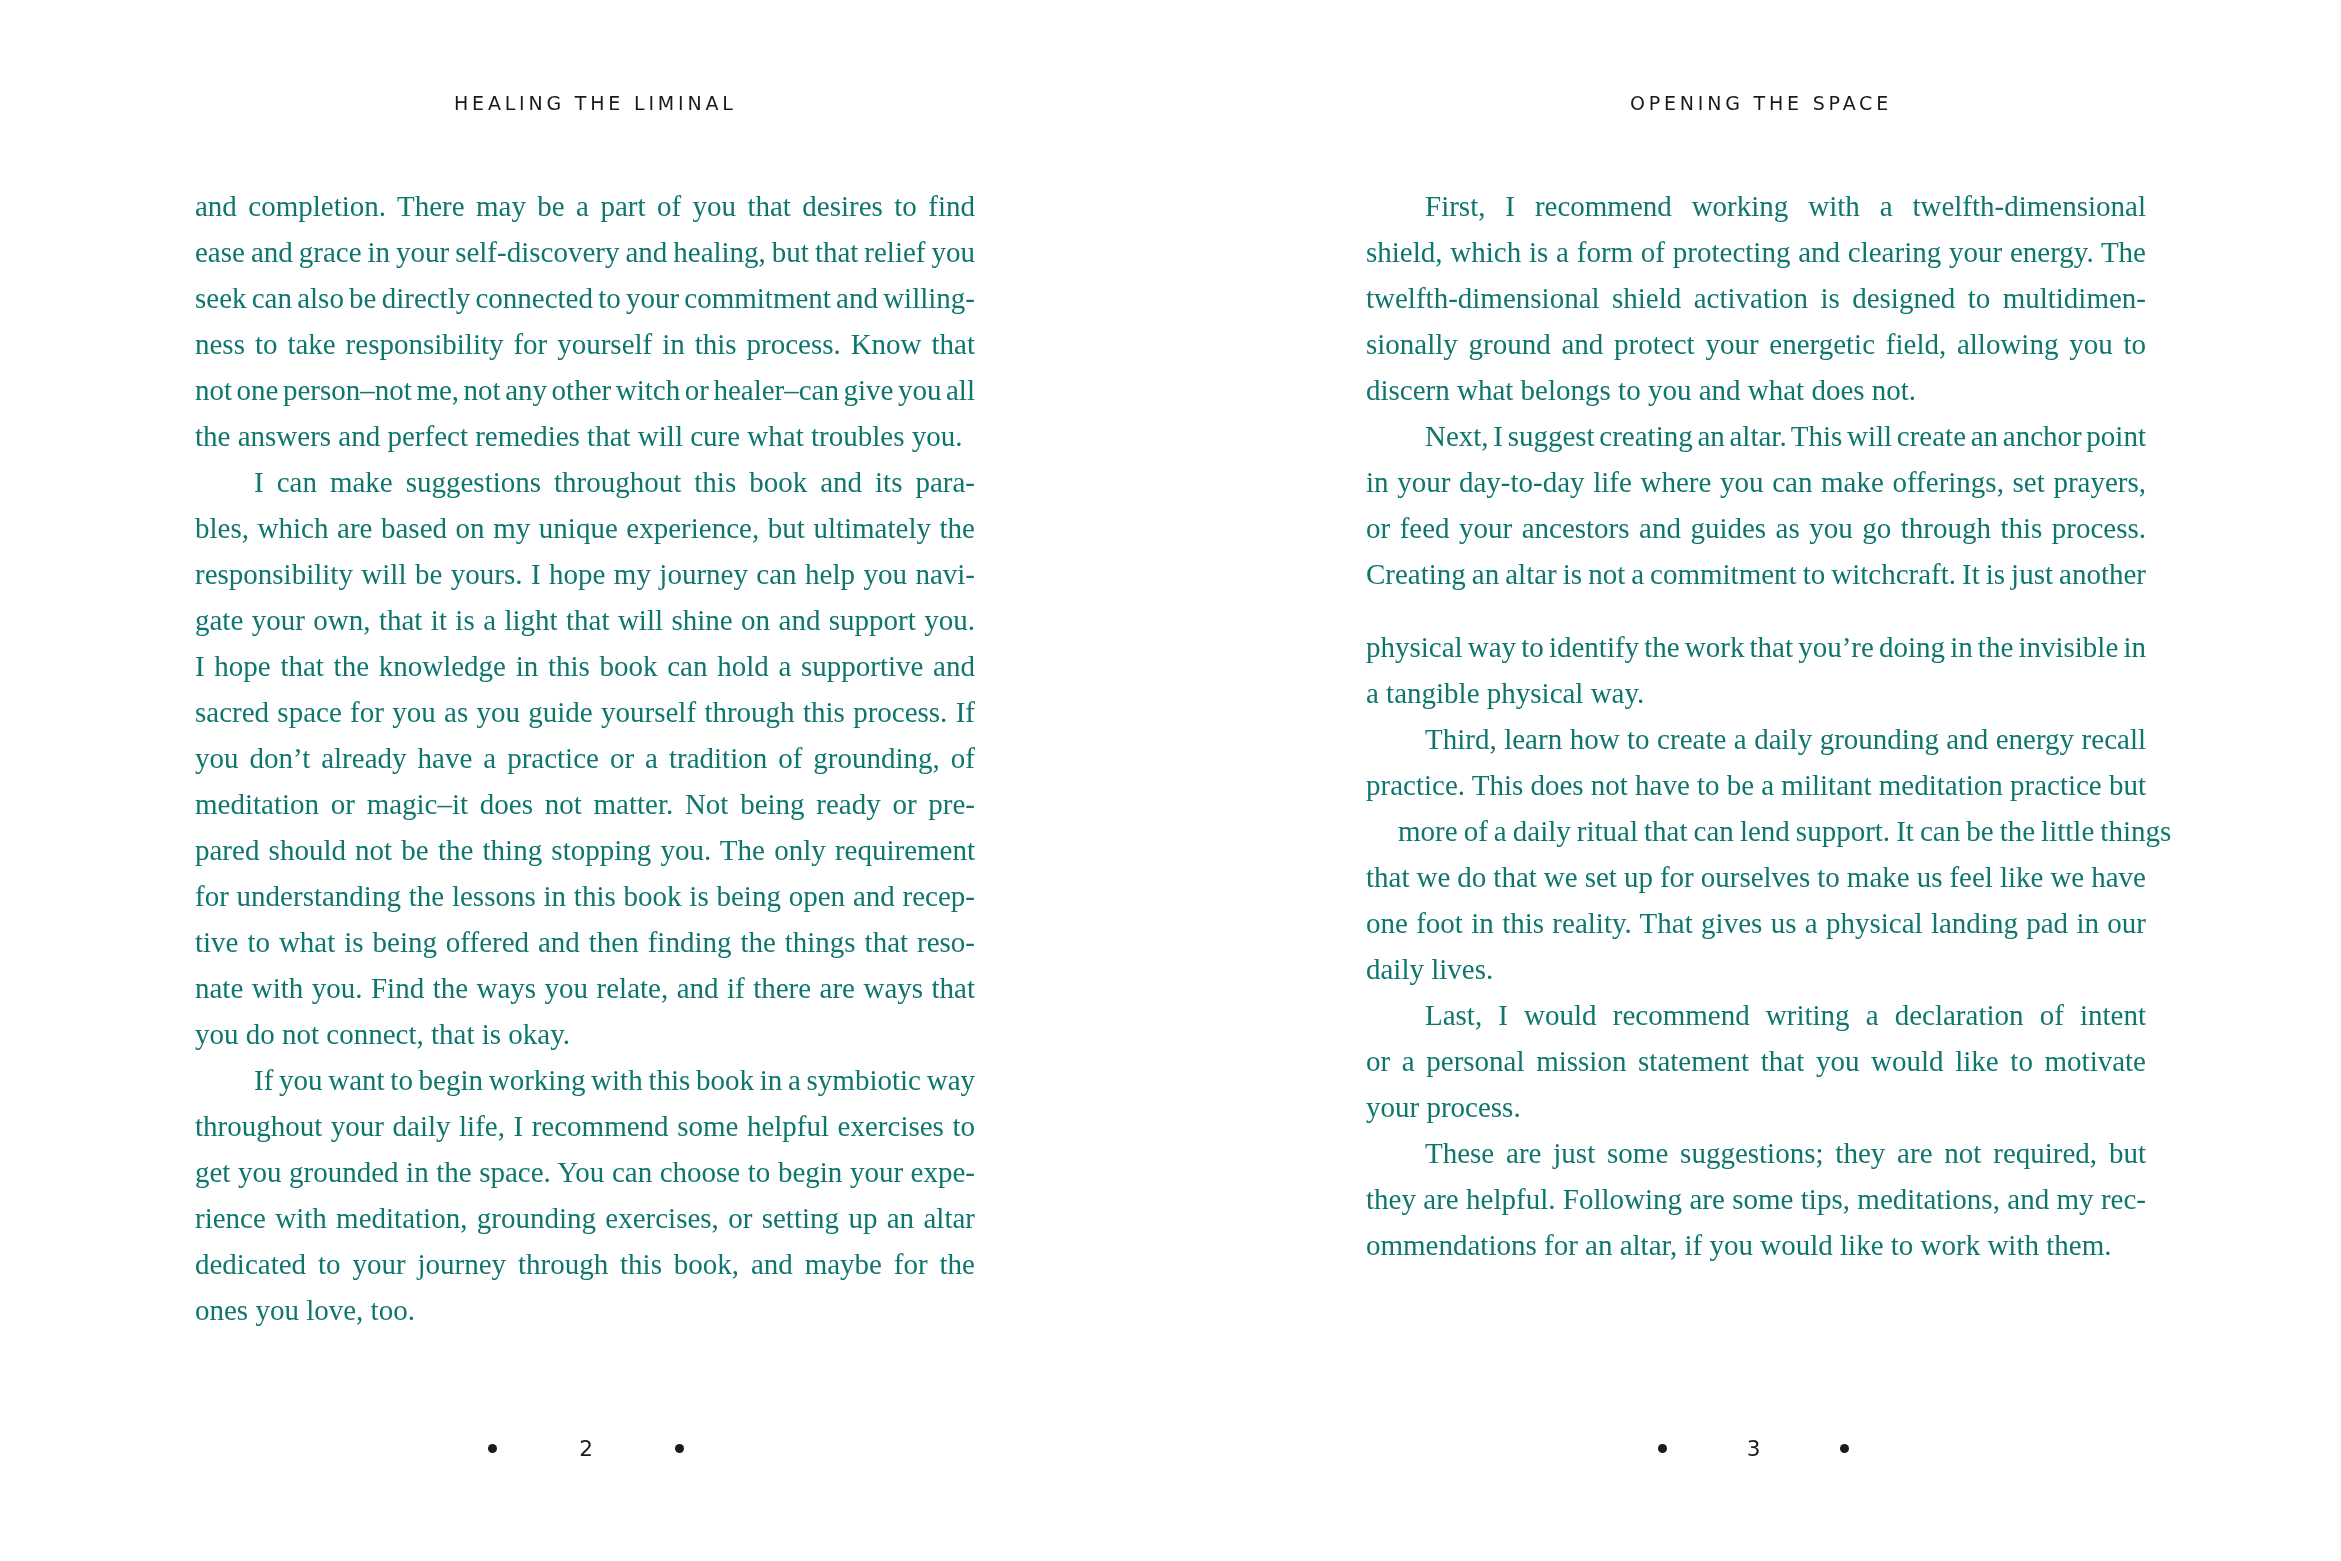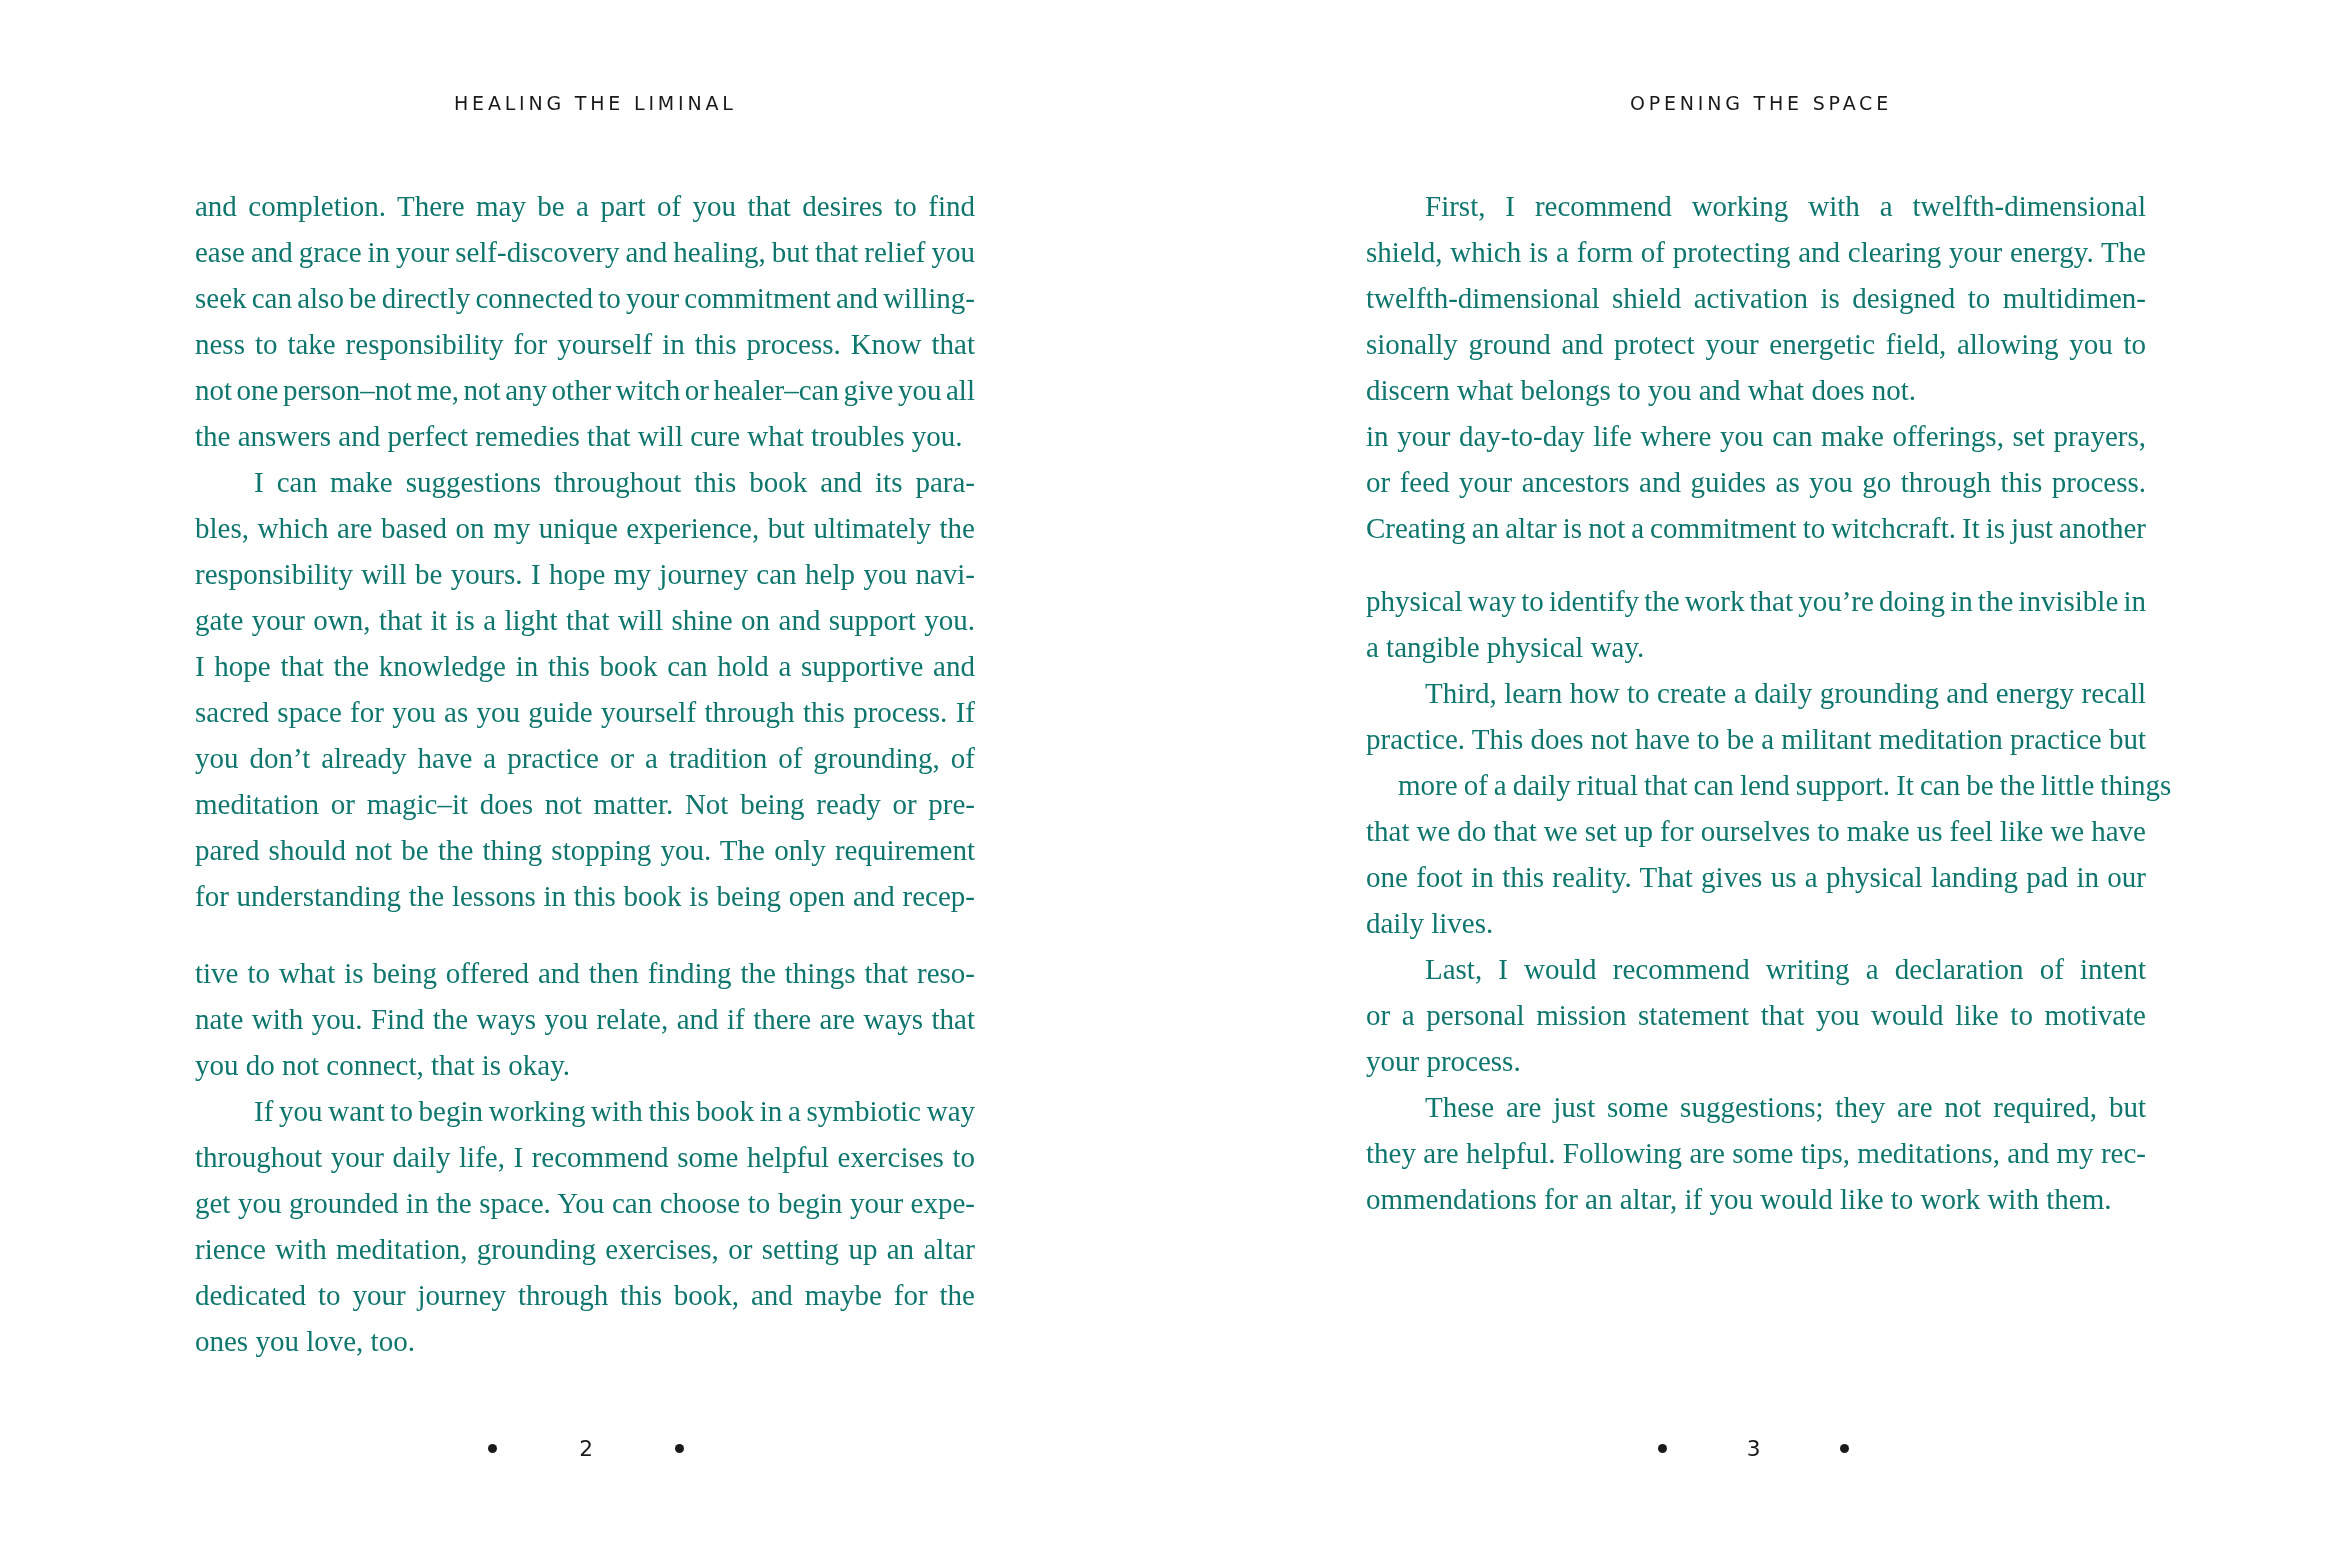--- a/index.html
+++ b/index.html
@@ -100,21 +100,21 @@
       <span class="line indent" style="white-space: nowrap; word-spacing: 0px;">I can make suggestions throughout this book and its para-</span>
       <span class="line" style="white-space: nowrap; word-spacing: 0px;">bles, which are based on my unique experience, but ultimately the</span>
       <span class="line" style="white-space: nowrap; word-spacing: 0px;">responsibility will be yours. I hope my journey can help you navi-</span>
       <span class="line" style="white-space: nowrap; word-spacing: 0px;">gate your own, that it is a light that will shine on and support you.</span>
       <span class="line" style="white-space: nowrap; word-spacing: 0px;">I hope that the knowledge in this book can hold a supportive and</span>
       <span class="line" style="white-space: nowrap; word-spacing: 0px;">sacred space for you as you guide yourself through this process. If</span>
       <span class="line" style="white-space: nowrap; word-spacing: 0px;">you don’t already have a practice or a tradition of grounding, of</span>
       <span class="line" style="white-space: nowrap; word-spacing: 0px;">meditation or magic–it does not matter. Not being ready or pre-</span>
       <span class="line" style="white-space: nowrap; word-spacing: 0px;">pared should not be the thing stopping you. The only requirement</span>
       <span class="line" style="white-space: nowrap; word-spacing: -0.1px;">for understanding the lessons in this book is being open and recep-</span>
-      <span class="line" style="white-space: nowrap; word-spacing: 0px; margin-top: 31px;">tive to what is being offered and then finding the things that reso-</span>
+      <span class="line" style="white-space: nowrap; word-spacing: 0px;">tive to what is being offered and then finding the things that reso-</span>
       <span class="line" style="white-space: nowrap; word-spacing: 0px;">nate with you. Find the ways you relate, and if there are ways that</span>
       <span class="line last">you do not connect, that is okay.</span>
       <span class="line indent" style="white-space: nowrap; word-spacing: -2.2px;">If you want to begin working with this book in a symbiotic way</span>
       <span class="line" style="white-space: nowrap; word-spacing: 0px;">throughout your daily life, I recommend some helpful exercises to</span>
       <span class="line" style="white-space: nowrap; word-spacing: -0.3px;">get you grounded in the space. You can choose to begin your expe-</span>
       <span class="line" style="white-space: nowrap; word-spacing: 0px;">rience with meditation, grounding exercises, or setting up an altar</span>
       <span class="line" style="white-space: nowrap; word-spacing: 0px;">dedicated to your journey through this book, and maybe for the</span>
       <span class="line last">ones you love, too.</span>
     </div>
   <div class="folio">
@@ -125,20 +125,21 @@
 </div>
 
 <div class="page right">
   <div class="running-head">OPENING THE SPACE</div>
   <div class="text-block">
       <span class="line indent" style="white-space: nowrap; word-spacing: 0px;">First, I recommend working with a twelfth-dimensional</span>
       <span class="line" style="white-space: nowrap; word-spacing: -0.1px;">shield, which is a form of protecting and clearing your energy. The</span>
       <span class="line" style="white-space: nowrap; word-spacing: 0px;">twelfth-dimensional shield activation is designed to multidimen-</span>
       <span class="line" style="white-space: nowrap; word-spacing: 0px;">sionally ground and protect your energetic field, allowing you to</span>
       <span class="line last">discern what belongs to you and what does not.</span>
+      <span class="line indent" style="white-space: nowrap; word-spacing: -3.2px;">Next, I suggest creating an altar. This will create an anchor point</span>
       <span class="line" style="white-space: nowrap; word-spacing: 0px;">in your day-to-day life where you can make offerings, set prayers,</span>
       <span class="line" style="white-space: nowrap; word-spacing: 0px;">or feed your ancestors and guides as you go through this process.</span>
       <span class="line" style="white-space: nowrap; word-spacing: -1.9px;">Creating an altar is not a commitment to witchcraft. It is just another</span>
       <span class="line" style="white-space: nowrap; word-spacing: -2.7px; margin-top: 27px;">physical way to identify the work that you’re doing in the invisible in</span>
       <span class="line last">a tangible physical way.</span>
       <span class="line indent" style="white-space: nowrap; word-spacing: -0.5px;">Third, learn how to create a daily grounding and energy recall</span>
       <span class="line" style="white-space: nowrap; word-spacing: -0.7px;">practice. This does not have to be a militant meditation practice but</span>
       <span class="line" style="white-space: nowrap; word-spacing: -1.2px; margin-left: 32px;">more of a daily ritual that can lend support. It can be the little things</span>
       <span class="line" style="white-space: nowrap; word-spacing: -0.7px;">that we do that we set up for ourselves to make us feel like we have</span>
       <span class="line" style="white-space: nowrap; word-spacing: 0px;">one foot in this reality. That gives us a physical landing pad in our</span>

